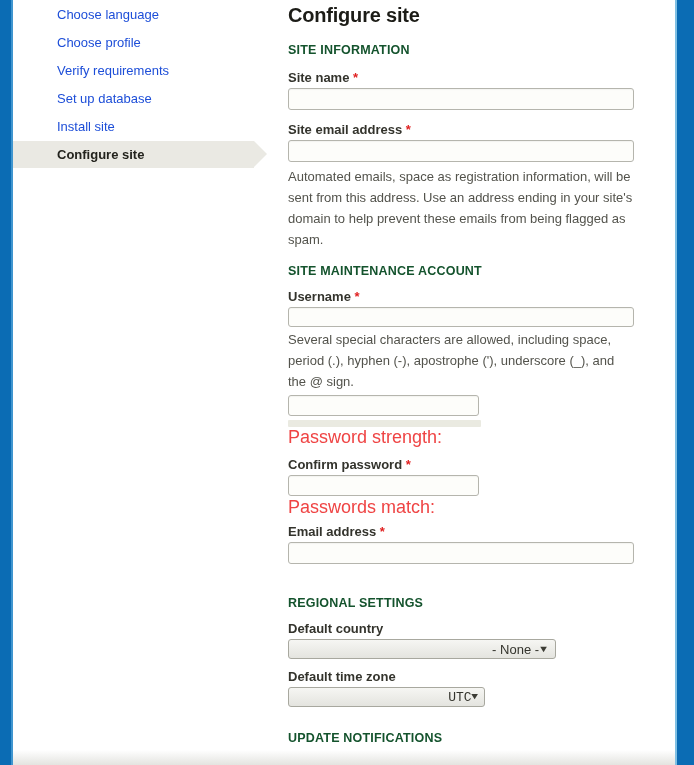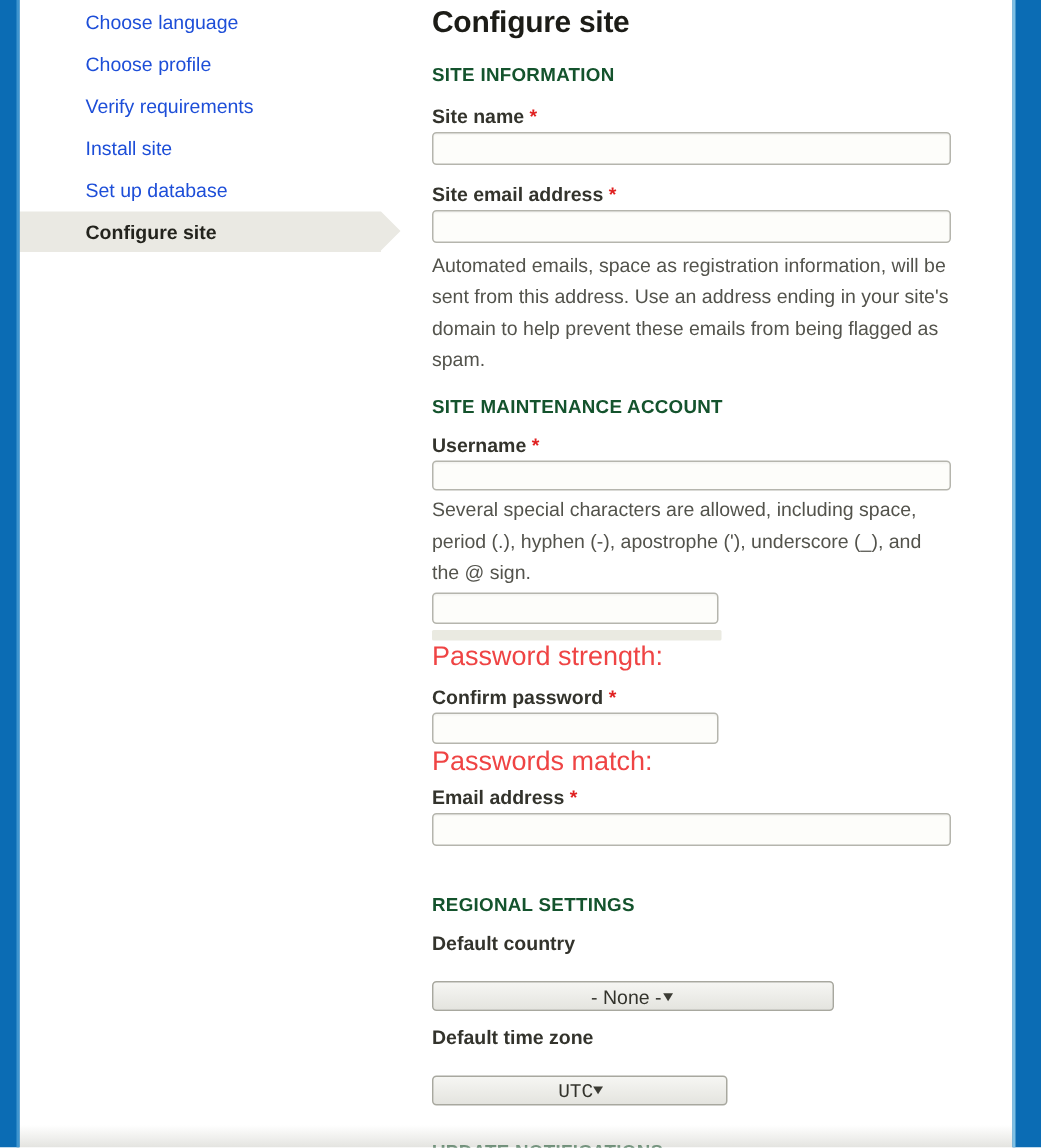--- a/index.html
+++ b/index.html
@@ -76,22 +76,22 @@
 
   .strength-bar {
     margin-top:4px; width:193px; height:7px; background:#eaeae1; border-radius:1px;
   }
   .plain-label {
     margin-top:3px; font-size:18px; line-height:15px; color:#ef4444;
   }
   .plain-label.match { margin-top:4px; }
 
   .select {
-    box-sizing:border-box; margin-top:18px; height:20px; padding:0 7px;
-    display:flex; align-items:center; justify-content:center;
+    box-sizing:border-box; margin-top:3px; height:20px; padding:0 7px;
+    display:flex; align-items:center; justify-content:flex-end;
     border:1px solid #a8a89f; border-radius:3px;
     background:linear-gradient(#f6f6f3,#e4e4df);
     font-size:13px; color:#33332c; cursor:default;
   }
   .select.country { width:268px; }
   .select.tz { width:197px;font-family:Liberation Mono, monospace; }
   .dropdown-arrow { font-size:9px; color:#3c3c35; transform:scaleX(1.25); }
 
   .bottom-fade {
     position:absolute; left:11px; right:17px; bottom:0; height:15px; z-index:4;
@@ -101,22 +101,22 @@
 </head>
 <body>
 
 <div class="edge-bar-left"></div>
 <div class="edge-bar-right"></div>
 
 <div class="sidebar">
   <div class="step">Choose language</div>
   <div class="step">Choose profile</div>
   <div class="step">Verify requirements</div>
+  <div class="step">Set up database</div>
   <div class="step">Install site</div>
-  <div class="step">Set up database</div>
   <div class="step active">Configure site</div>
 </div>
 
 <div class="main">
 
   <h1 class="page-title">Configure site</h1>
 
   <div class="section-heading">SITE INFORMATION</div>
 
   <div class="field-label">

